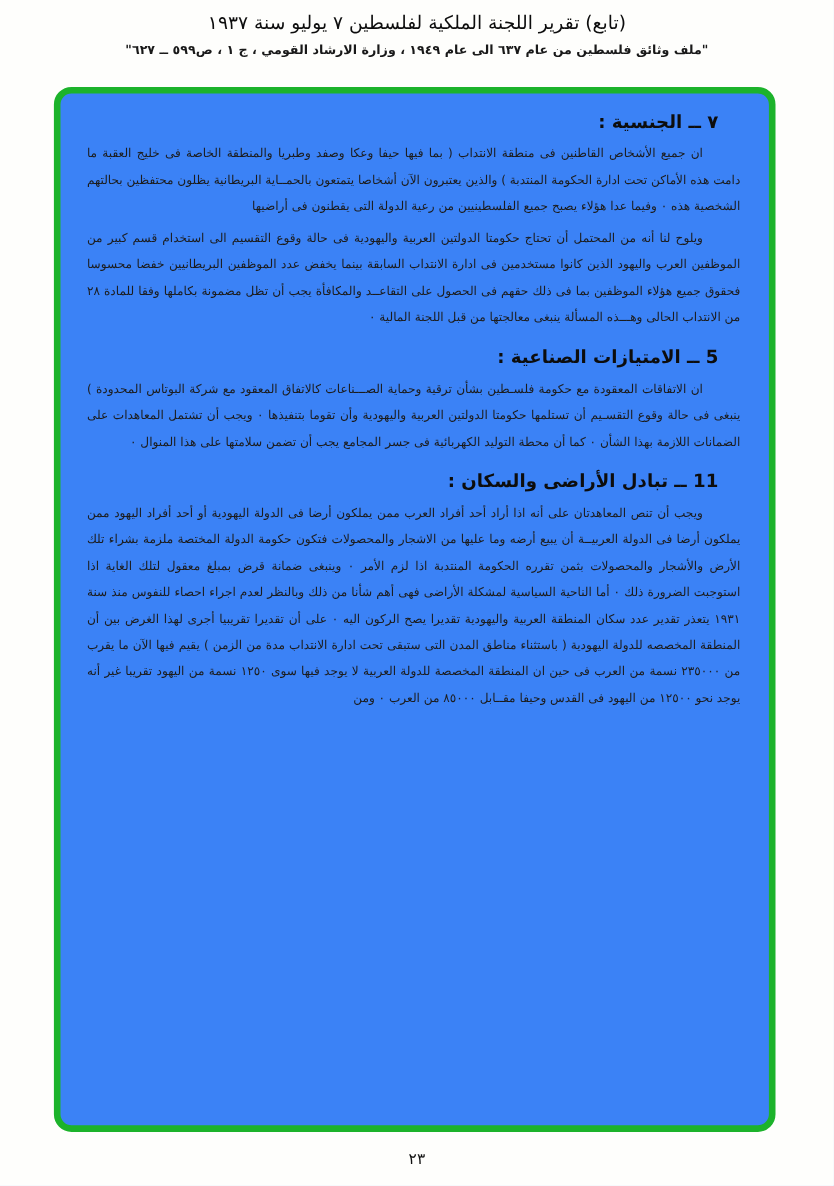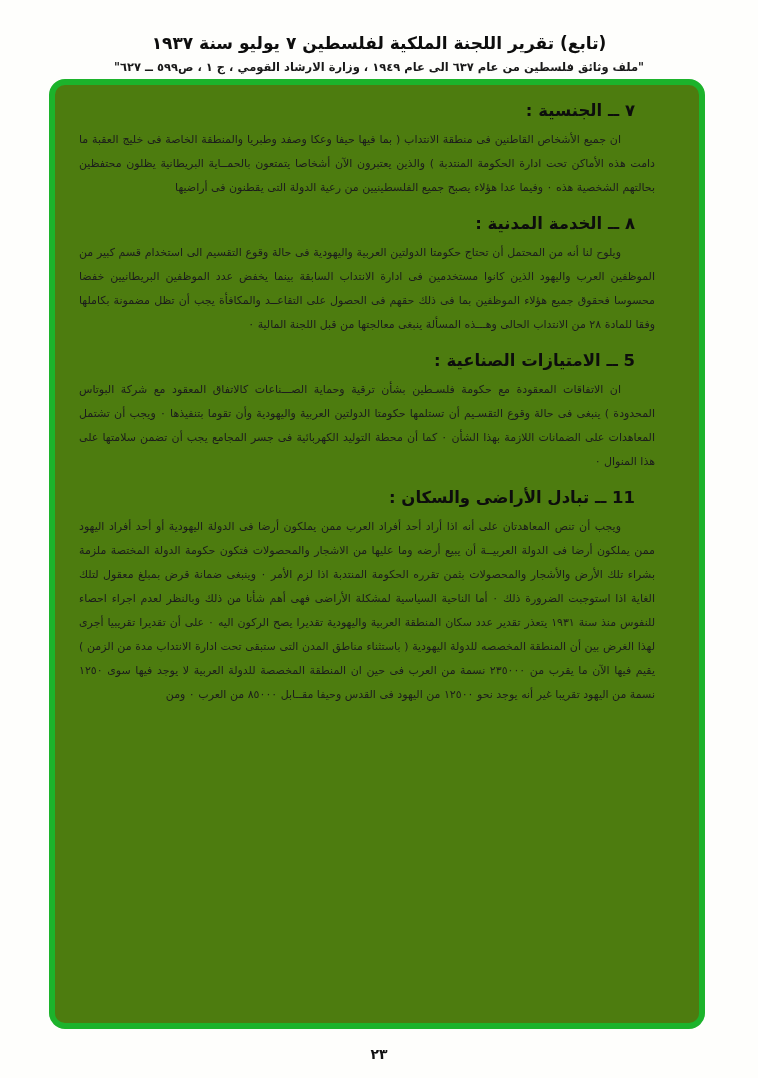--- a/index.html
+++ b/index.html
@@ -15,41 +15,40 @@
     background:#fefefc;
     overflow:hidden;
   }
   .header{
     padding-top:11px;
     text-align:center;
     direction:rtl;
   }
   .title{
     font-size:17px;
-    font-weight:bold;
+    font-weight:normal;
     letter-spacing:0;
     color:#0d0d0d;
-    margin-top:22px;
   }
   .source{
     margin-top:7px;
     font-size:11.5px;
     font-weight:bold;
     color:#191919;
   }
   .doc-box{
     position:absolute;
     top:79px;left:49px;
     width:656px;
     min-height:950px;
     box-sizing:border-box;
     border:6px solid #1cb32b;
     border-radius:16px;
-    padding:14px 44px 10px 24px;
-    background:#4d7c0f;
+    padding:14px 26px 10px 24px;
+    background:#3b82f6;
   }
   .section{display:block;}
   .sec-h{
     direction:rtl;
     text-align:right;
     font-size:16.5px;
     font-weight:bold;
     margin:14px 20px 8px 0;
     color:#0d0d0d;
   }
@@ -62,21 +61,21 @@
     margin:0 0 5px 0;
     text-indent:34px;
     color:#1c1c1c;
   }
   .page-number{
     position:absolute;
     top:1046px;left:0;
     width:100%;
     text-align:center;
     font-size:14px;
-    font-weight:bold;
+    font-weight:normal;
     color:#111;
   }
 </style>
 </head>
 <body>
 
 <div class="page">
 
   <div class="header">
     <div class="title" dir="rtl">(تابع) تقرير اللجنة الملكية لفلسطين ٧ يوليو سنة ١٩٣٧</div>
@@ -84,21 +83,20 @@
   </div>
 
   <div class="doc-box" style="border-color: rgb(28, 179, 43);">
 
     <div class="section">
       <h2 class="sec-h" dir="rtl">٧ ــ الجنسية :</h2>
       <p class="para" dir="rtl">ان جميع الأشخاص القاطنين فى منطقة الانتداب ( بما فيها حيفا وعكا وصفد وطبريا والمنطقة الخاصة فى خليج العقبة ما دامت هذه الأماكن تحت ادارة الحكومة المنتدبة ) والذين يعتبرون الآن أشخاصا يتمتعون بالحمــاية البريطانية يظلون محتفظين بحالتهم الشخصية هذه ٠ وفيما عدا هؤلاء يصبح جميع الفلسطينيين من رعية الدولة التى يقطنون فى أراضيها</p>
     </div>
 
     <div class="section">
-      <h2 class="sec-h" dir="rtl">٨ ــ الخدمة المدنية :</h2>
       <p class="para" dir="rtl">ويلوح لنا أنه من المحتمل أن تحتاج حكومتا الدولتين العربية واليهودية فى حالة وقوع التقسيم الى استخدام قسم كبير من الموظفين العرب واليهود الذين كانوا مستخدمين فى ادارة الانتداب السابقة بينما يخفض عدد الموظفين البريطانيين خفضا محسوسا فحقوق جميع هؤلاء الموظفين بما فى ذلك حقهم فى الحصول على التقاعــد والمكافأة يجب أن تظل مضمونة بكاملها وفقا للمادة ٢٨ من الانتداب الحالى وهـــذه المسألة ينبغى معالجتها من قبل اللجنة المالية ٠</p>
     </div>
 
     <div class="section">
       <h2 class="sec-h" dir="rtl">5 ــ الامتيازات الصناعية :</h2>
       <p class="para" dir="rtl">ان الاتفاقات المعقودة مع حكومة فلسـطين بشأن ترقية وحماية الصـــناعات كالاتفاق المعقود مع شركة البوتاس المحدودة ) ينبغى فى حالة وقوع التقسـيم أن تستلمها حكومتا الدولتين العربية واليهودية وأن تقوما بتنفيذها ٠ ويجب أن تشتمل المعاهدات على الضمانات اللازمة بهذا الشأن ٠ كما أن محطة التوليد الكهربائية فى جسر المجامع يجب أن تضمن سلامتها على هذا المنوال ٠</p>
     </div>
 
     <div class="section">
       <h2 class="sec-h" dir="rtl">11 ــ تبادل الأراضى والسكان :</h2>

